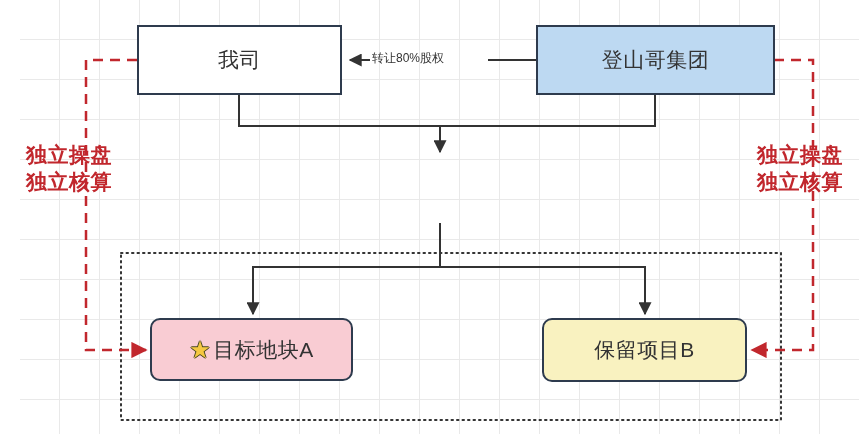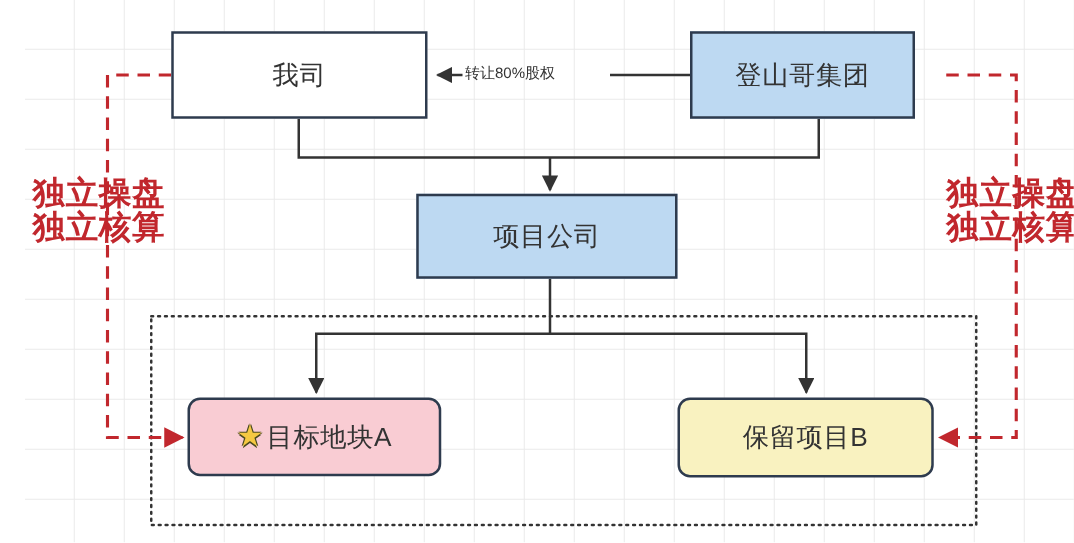--- a/index.html
+++ b/index.html
@@ -48,21 +48,21 @@
   }
   .node.pink {
     background: #f9ccd3;
     border-radius: 10px;
   }
   .node.yellow {
     background: #f9f2c0;
     border-radius: 10px;
   }
   #node-wosi   { left: 117px; top: 25px;  width: 205px; height: 70px; }
-  #node-group  { left: 532px; top: 25px;  width: 180px; height: 70px; }
+  #node-group  { left: 516px; top: 25px;  width: 239px; height: 70px; }
   #node-proj   { left: 313px; top: 155px; width: 209px; height: 68px; }
   #node-plotA  { left: 130px; top: 318px; width: 203px; height: 63px; }
   #node-projB  { left: 522px; top: 318px; width: 205px; height: 64px; }
 
   .star-icon {
     display: inline-block;
     color: #f5c842;
     font-size: 24px;
     line-height: 1;
     margin-right: 2px;
@@ -80,21 +80,21 @@
     letter-spacing: 0px;
   }
   #label-transfer {
     left: 352px;
     top: 50px;
   }
 
   .note {
     position: absolute;
     color: #c1272d;
-    font-size: 26px;
+    font-size: 21px;
     font-weight: bold;
     line-height: 27px;
     white-space: nowrap;
     letter-spacing: 0.5px;
   }
   #note-left  { left: 6px;   top: 141px; }
   #note-right { left: 737px; top: 141px; }
 </style>
 </head>
 <body>
@@ -130,23 +130,20 @@
   </svg>
 
   <div class="node plain" id="node-wosi">
     <span>我司</span>
   </div>
 
   <div class="node blue" id="node-group">
     <span>登山哥集团</span>
   </div>
 
-  <div class="node blue" id="node-proj">
-    <span>项目公司</span>
-  </div>
 
   <div class="node pink" id="node-plotA">
     <span class="star-icon">★</span>
     <span>目标地块A</span>
   </div>
 
   <div class="node yellow" id="node-projB">
     <span>保留项目B</span>
   </div>
 

